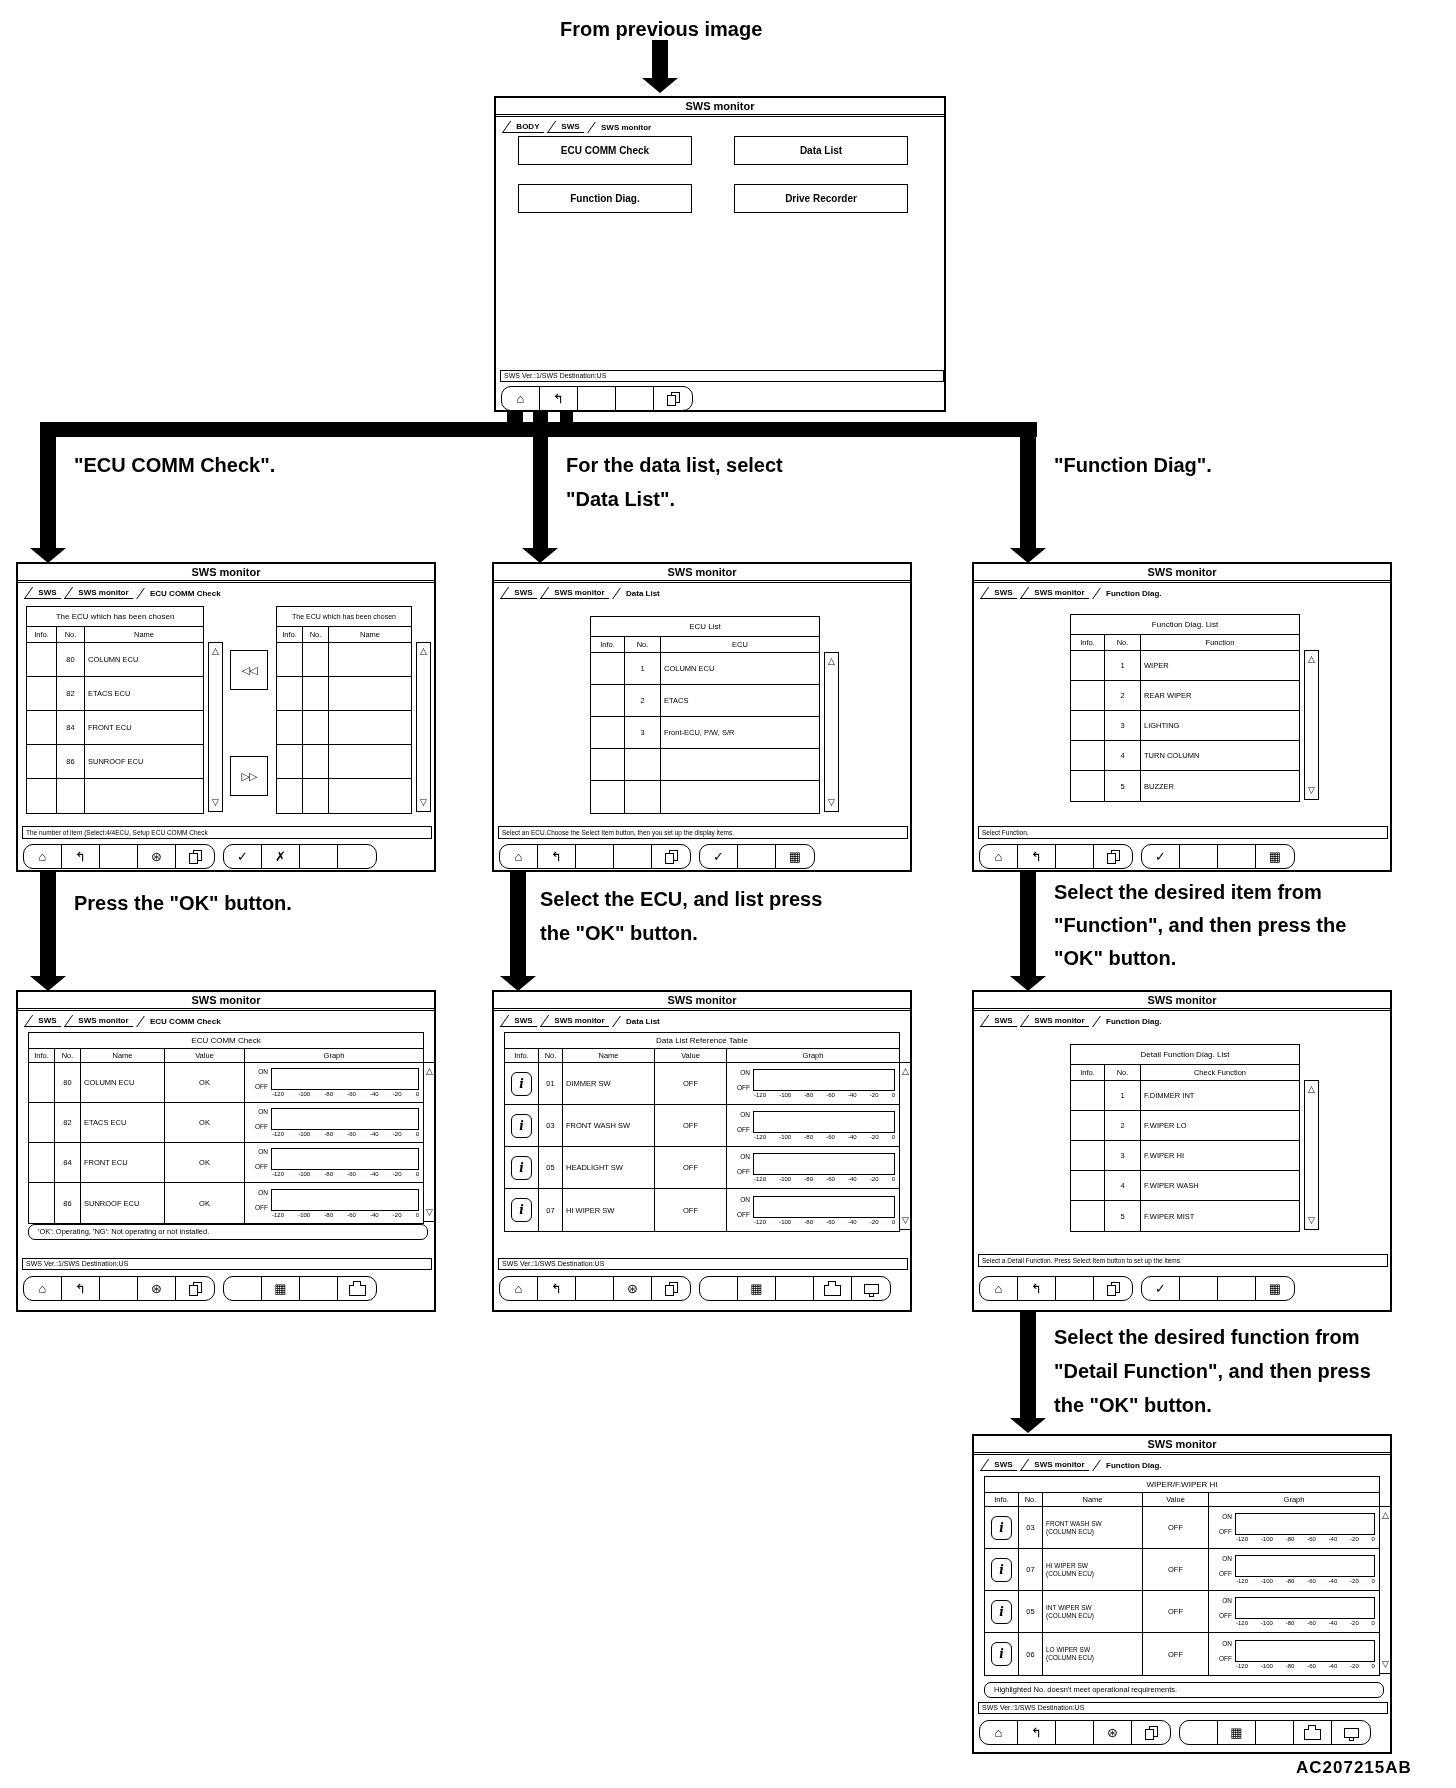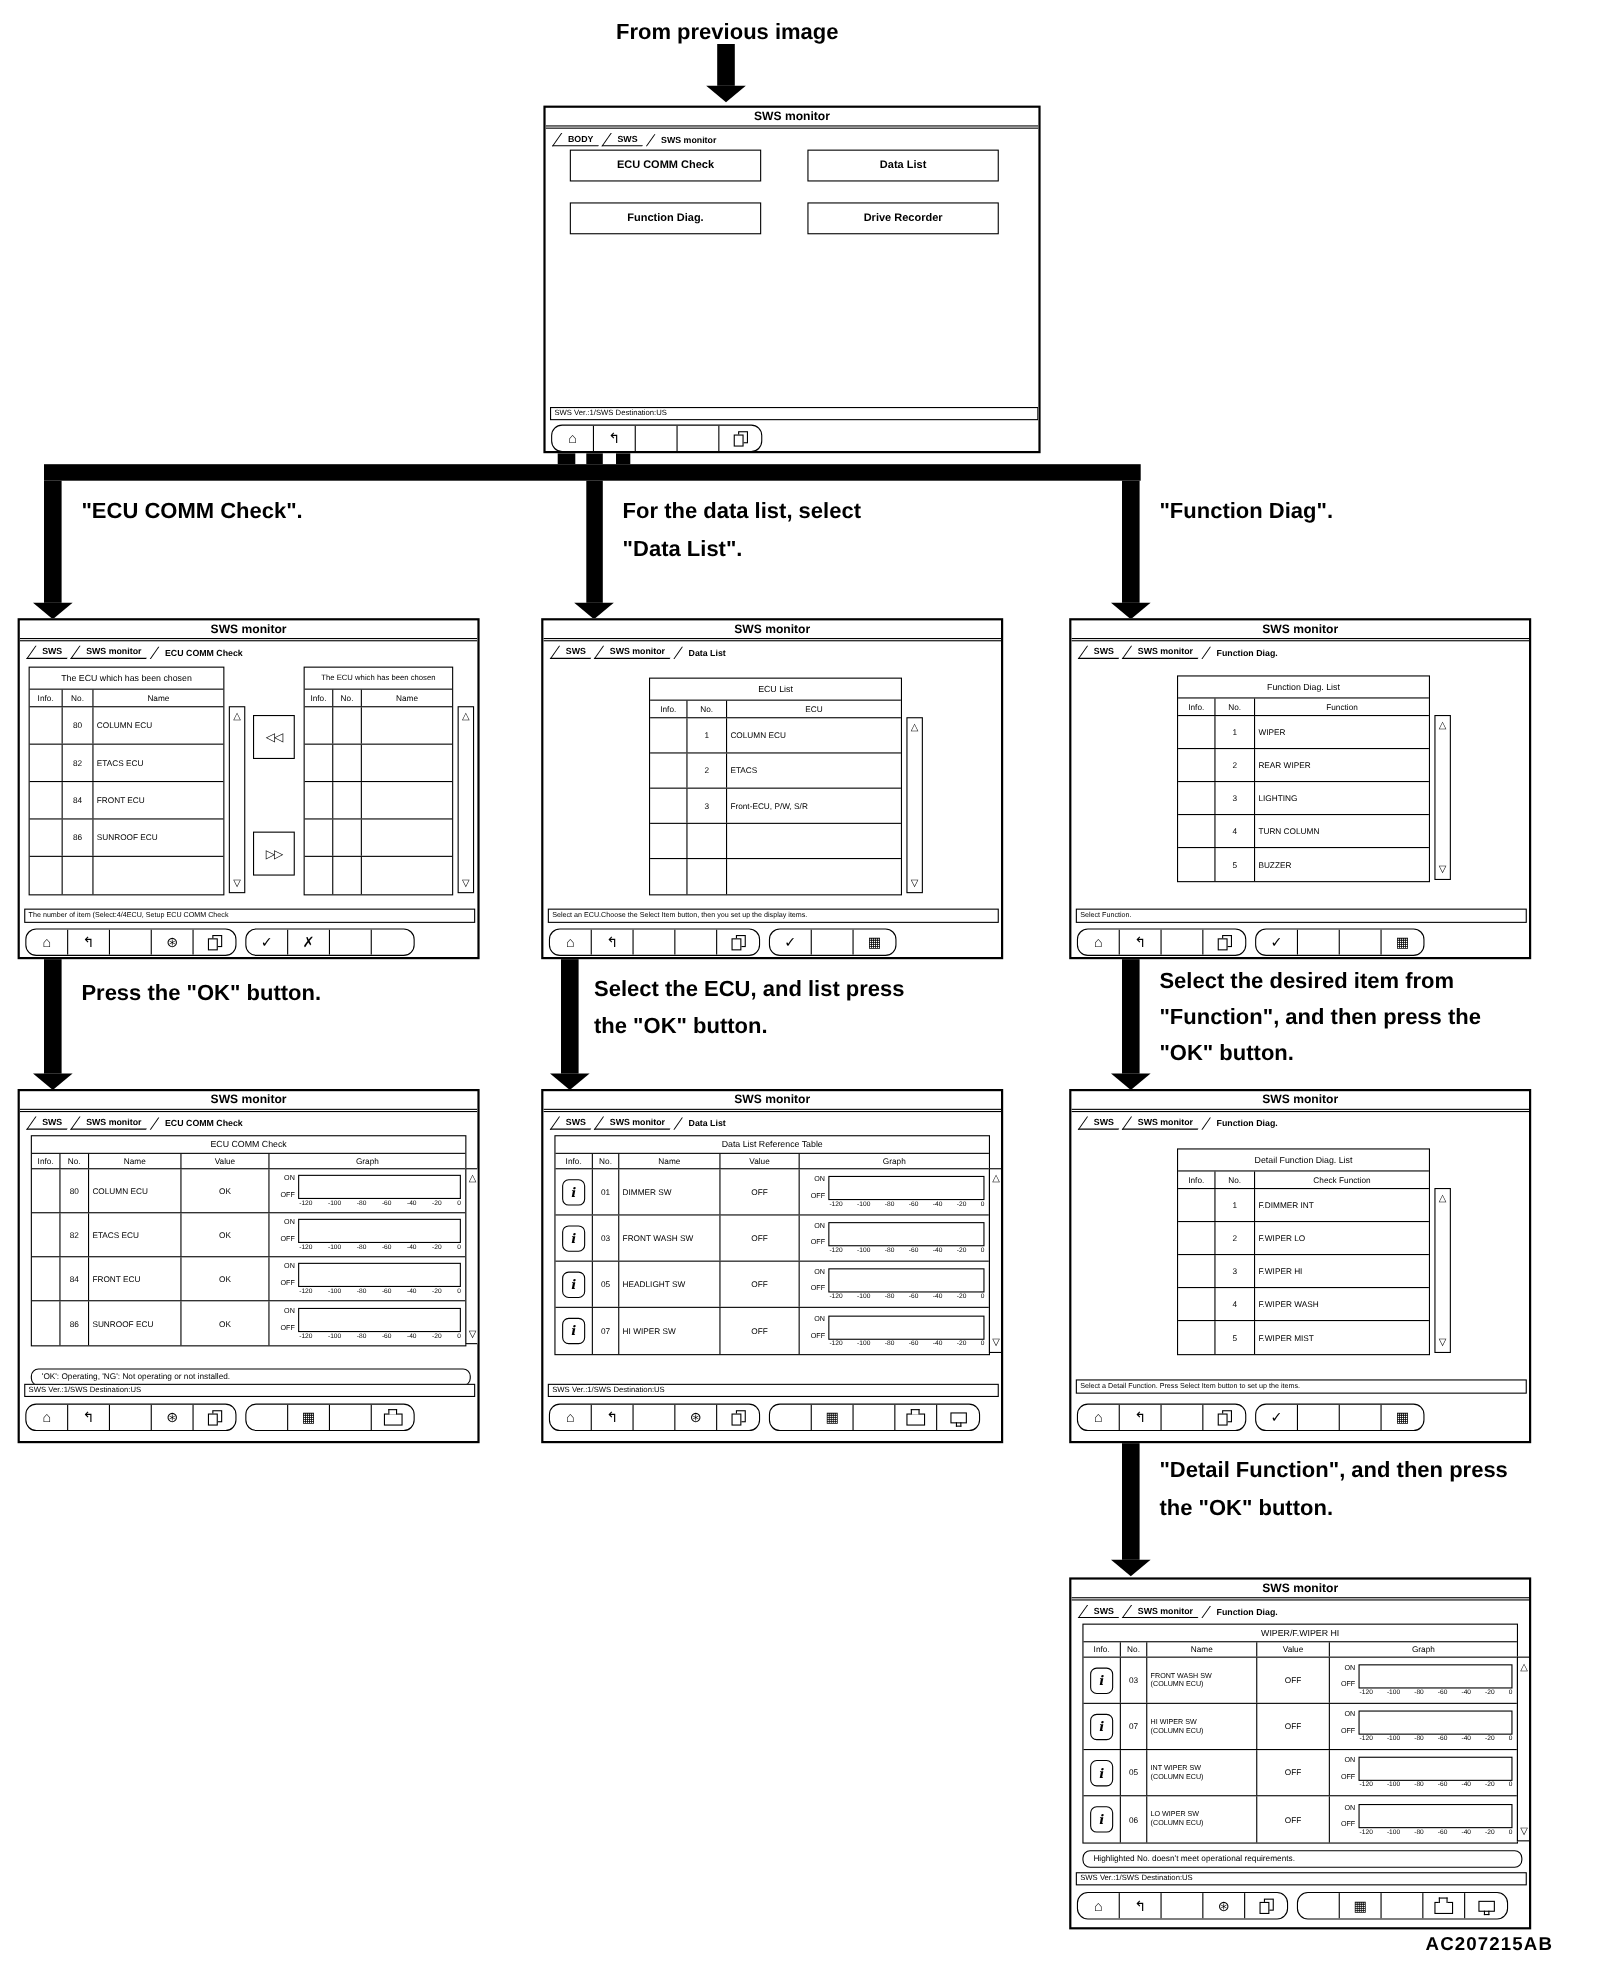--- a/index.html
+++ b/index.html
@@ -512,21 +512,21 @@
             <span>-20</span>
             <span>0</span>
           </div>
       </div>
     </div>
   </div>
   <div class="vstrip" style="left:405px;top:70px;width:13px;height:160px">
     <span>△</span>
     <span>▽</span>
   </div>
-  <div class="notebar" style="left:10px;top:252px;width:400px">'OK': Operating, 'NG': Not operating or not installed.</div>
+  <div class="notebar" style="left:10px;top:232px;width:400px">'OK': Operating, 'NG': Not operating or not installed.</div>
   <div class="statusbar" style="left:4px;top:266px;width:410px">SWS Ver.:1/SWS Destination:US</div>
   <div class="toolbar" style="left:5px;top:284px">
     <div class="tbgroup">
       <div class="tbcell">
           <span>⌂</span>
         </div>
       <div class="tbcell">
           <span>↰</span>
         </div>
       <div class="tbcell"></div>
@@ -798,20 +798,21 @@
       <div class="tbcell">
           <span>▦</span>
         </div>
     </div>
   </div>
 </div>
 
 <div class="flow" style="left:1020px;top:1312px;width:16px;height:106px"></div>
 <div class="ahead" style="left:1010px;top:1418px"></div>
 <div class="annot" style="left:1054px;top:1320px;line-height:34px">
+  <div>Select the desired function from</div>
   <div>"Detail Function", and then press</div>
   <div>the "OK" button.</div>
 </div>
 
 <div class="screen" style="left:972px;top:1434px;height:320px">
   <div class="titlebar">SWS monitor</div>
   <div class="tabs">
     <div class="tab"><span class="lbl">SWS</span></div>
     <div class="tab"><span class="lbl">SWS monitor</span></div>
     <div class="tab active"><span class="lbl">Function Diag.</span></div>

